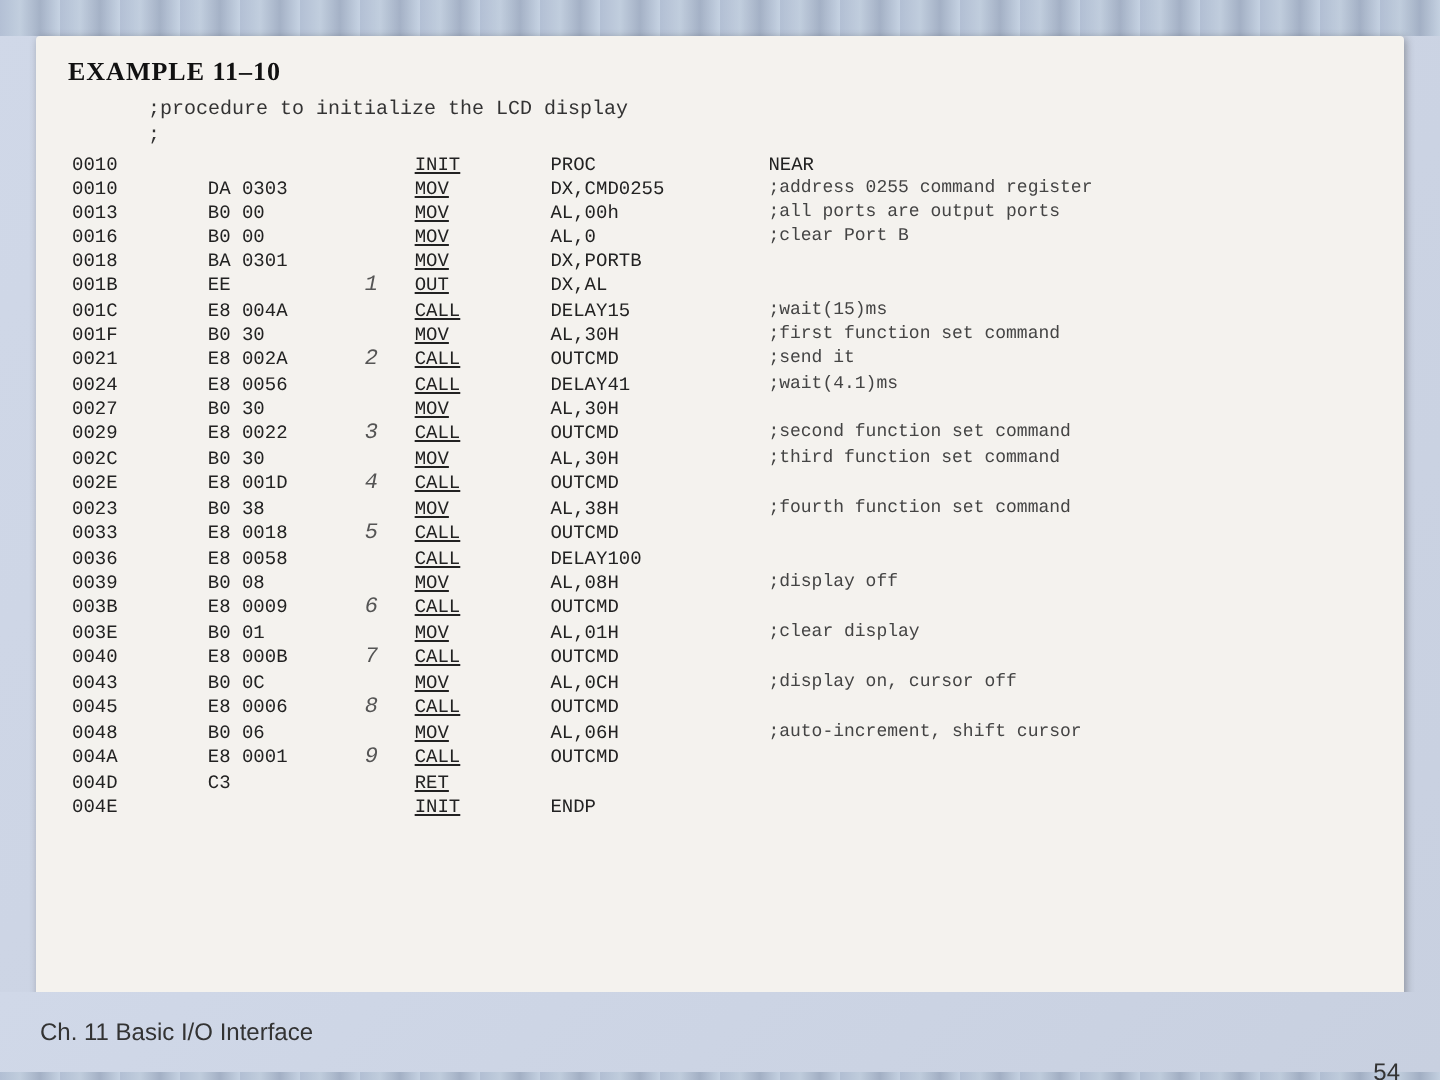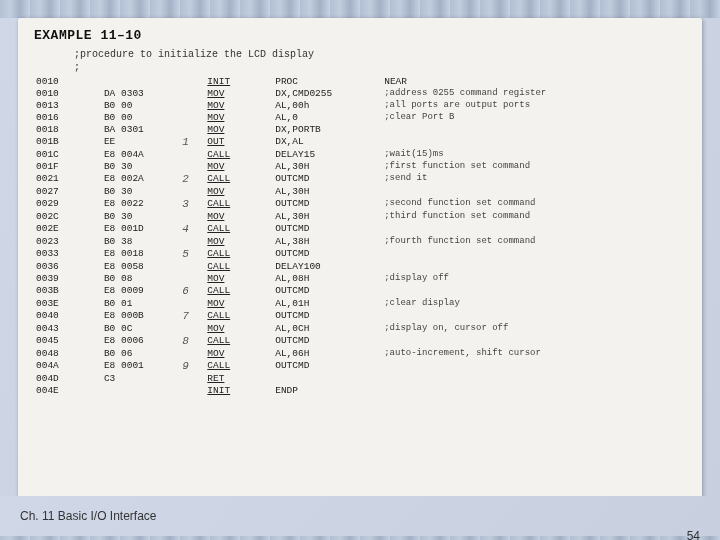--- a/index.html
+++ b/index.html
@@ -44,21 +44,21 @@
       left: 18px;
       right: 18px;
       bottom: 40px;
       background: #f4f2ee;
       border-radius: 2px;
       box-shadow: 1px 1px 4px rgba(0,0,0,0.3);
       padding: 10px 16px 8px 16px;
       overflow: hidden;
     }
     .example-title {
-      font-family: Liberation Mono, monospace;
+      font-family: Liberation Serif, serif;
       font-weight: bold;
       font-size: 13px;
       color: #111;
       margin-bottom: 6px;
       letter-spacing: 0.5px;
     }
     .procedure-comment {
       font-family: 'Courier New', Courier, monospace;
       font-size: 10px;
       color: #333;
@@ -190,20 +190,28 @@
     </tr>
         <tr>
       <td class="col-addr">0021</td>
       <td class="col-hex">E8 002A</td>
       <td class="col-num" style="font-style:italic;color:#555;font-size:11px;">2</td>
       <td class="col-mnem">CALL</td>
       <td class="col-op1">OUTCMD</td>
       <td class="col-comment">;send it</td>
     </tr>
         <tr>
+      <td class="col-addr">0024</td>
+      <td class="col-hex">E8 0056</td>
+      <td class="col-num" style=""></td>
+      <td class="col-mnem">CALL</td>
+      <td class="col-op1">DELAY41</td>
+      <td class="col-comment">;wait(4.1)ms</td>
+    </tr>
+        <tr>
       <td class="col-addr">0027</td>
       <td class="col-hex">B0 30</td>
       <td class="col-num" style=""></td>
       <td class="col-mnem">MOV</td>
       <td class="col-op1">AL,30H</td>
       <td class="col-comment"></td>
     </tr>
         <tr>
       <td class="col-addr">0029</td>
       <td class="col-hex">E8 0022</td>

